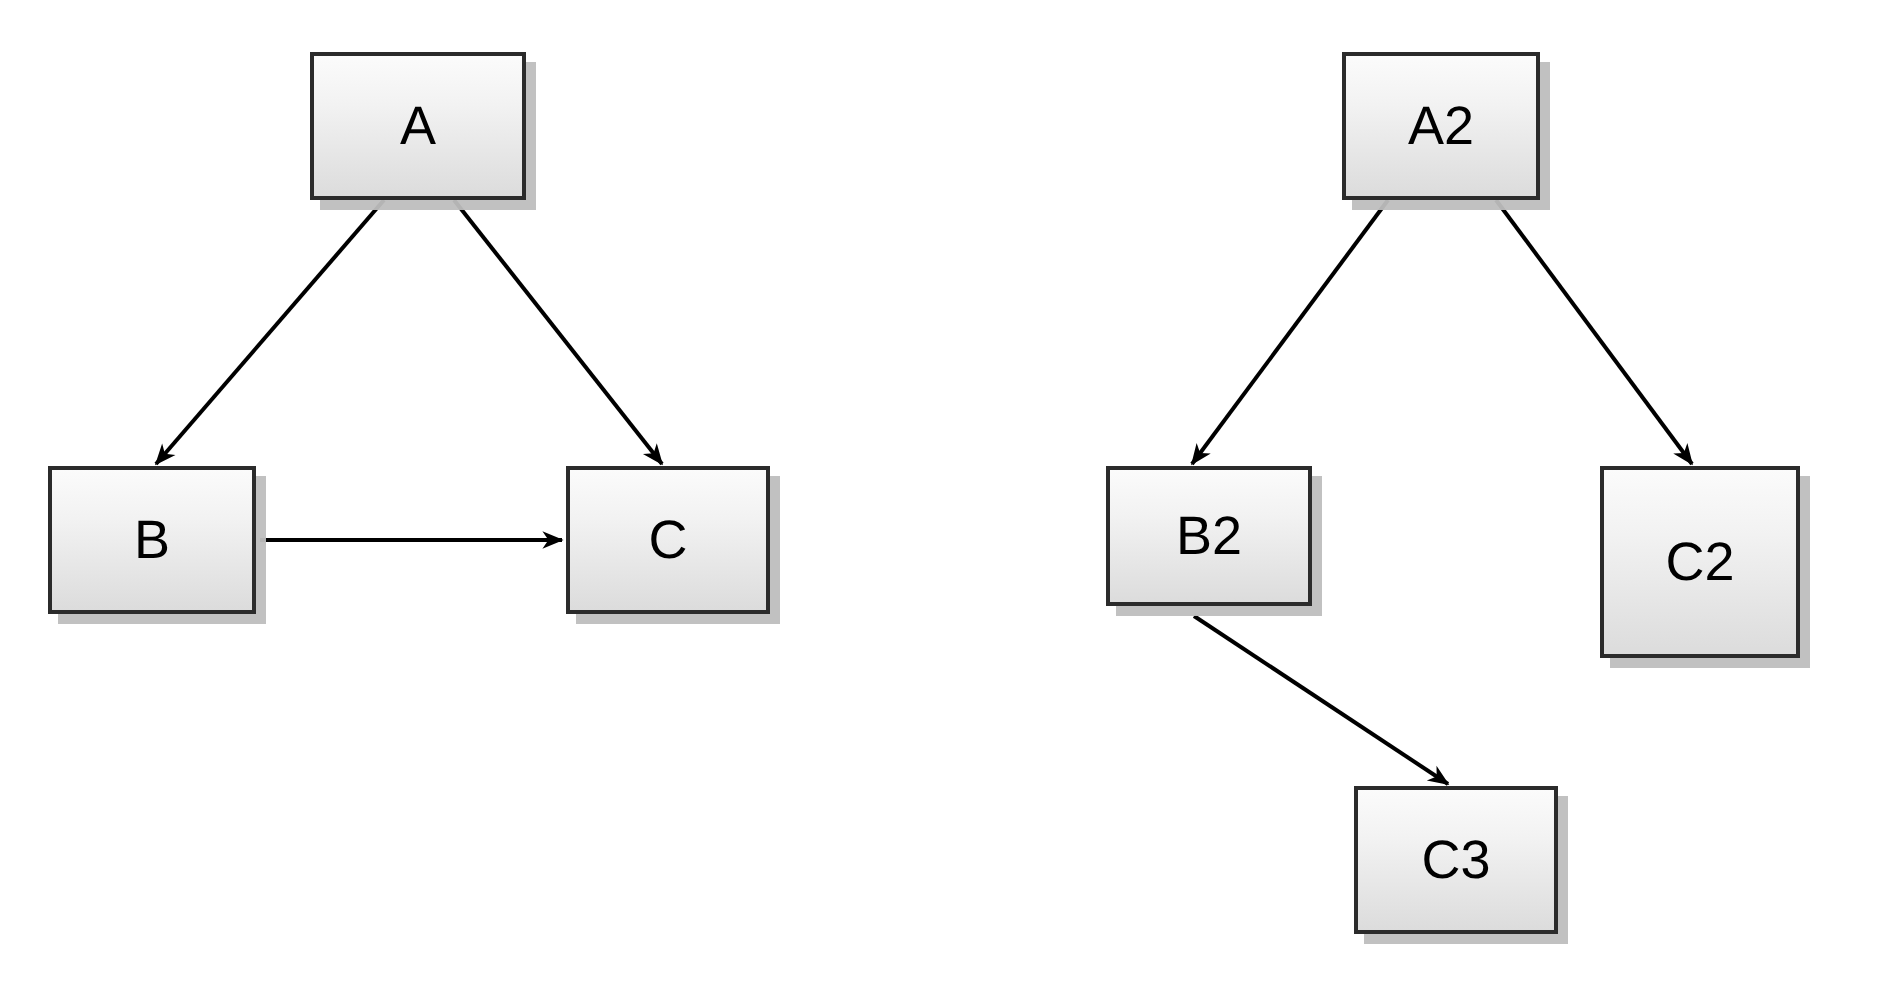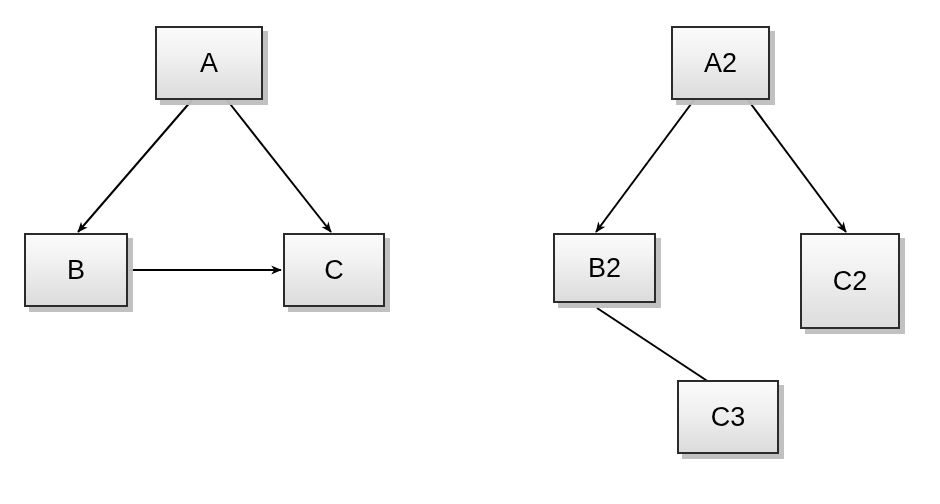--- a/index.html
+++ b/index.html
@@ -82,18 +82,18 @@
       </div>
       <div class="node" style="left: 671px; top: 26px; width: 99px; height: 74px;">
         <span class="node-label">A2</span>
       </div>
       <div class="node" style="left: 529px; top: 233px; width: 103px; height: 70px; margin-left: 24px;">
         <span class="node-label">B2</span>
       </div>
       <div class="node" style="left: 800px; top: 233px; width: 100px; height: 96px;">
         <span class="node-label">C2</span>
       </div>
-      <div class="node" style="left: 677px; top: 380px; width: 102px; height: 74px;">
+      <div class="node" style="left: 677px; top: 393px; width: 102px; height: 74px;">
         <span class="node-label">C3</span>
       </div>
     </div>
 
 </div>
 
 </body></html>

